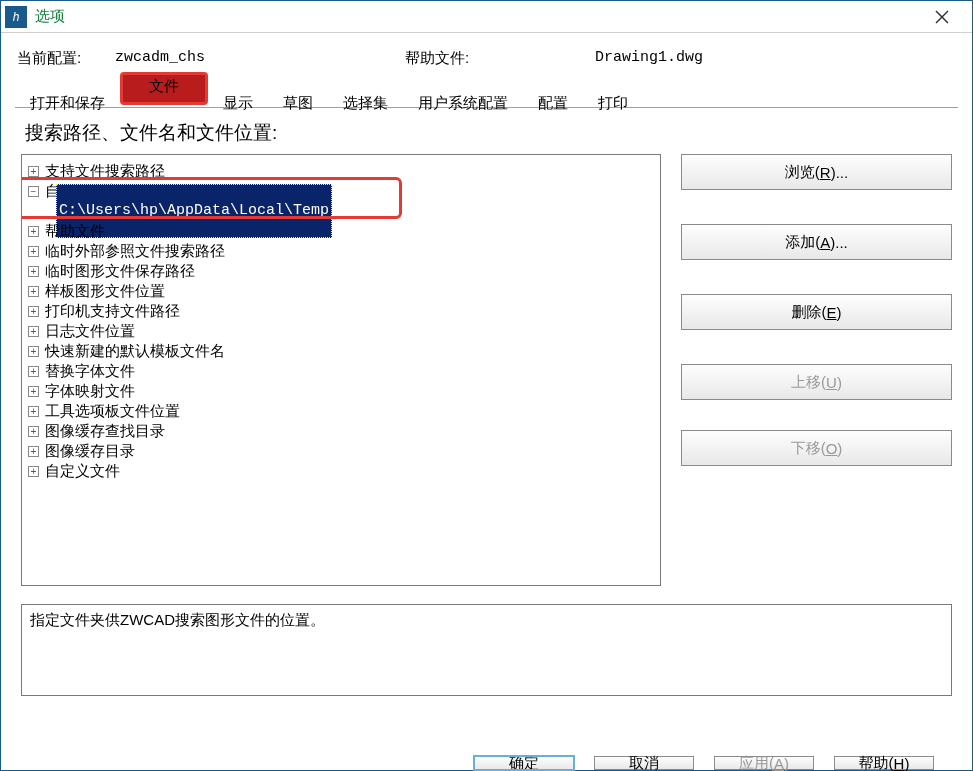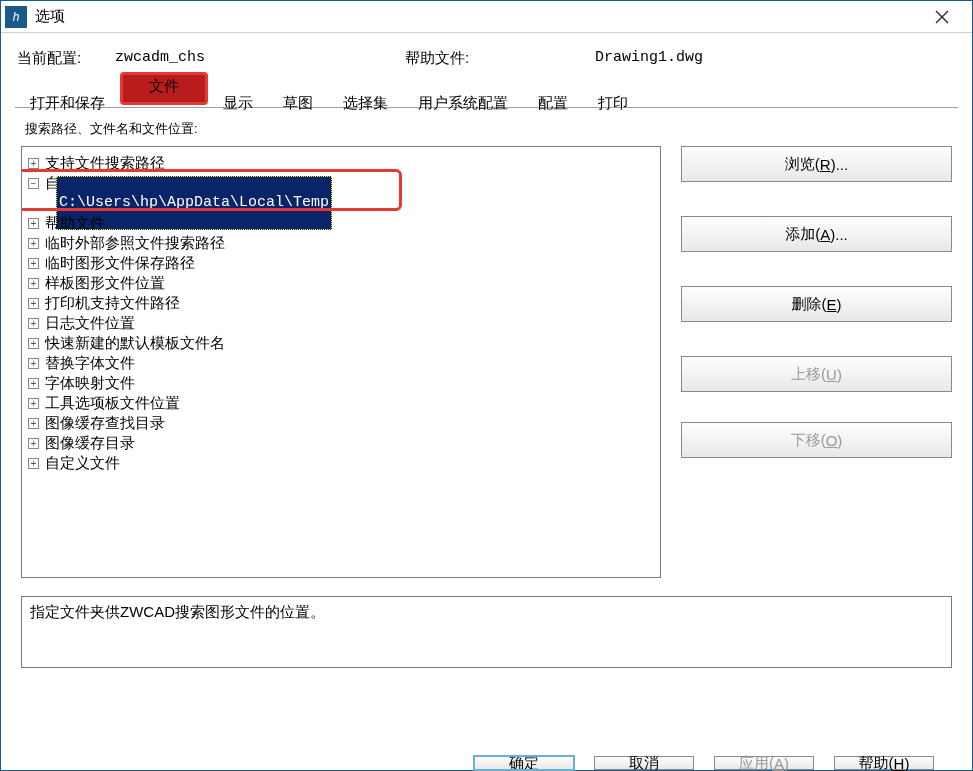--- a/index.html
+++ b/index.html
@@ -39,21 +39,21 @@
       font-size: 12px;
       font-style: italic;
       display: flex;
       align-items: center;
       justify-content: center;
       margin-right: 8px;
     }
     .title-text {
       flex: 1;
       font-size: 15px;
-      color: #000000;
+      color: #15803d;
     }
     .close-btn {
       width: 40px;
       height: 100%;
       display: flex;
       align-items: center;
       justify-content: center;
       font-size: 18px;
       color: #333;
       cursor: pointer;
@@ -108,21 +108,21 @@
       padding: 2px 26px 6px 26px;
       top: -2px;
     }
     .main-area {
       flex: 1;
       display: flex;
       flex-direction: column;
       padding: 12px 6px 0 6px;
     }
     .section-label {
-      font-size: 13px;
+      font-size: 19px;
       margin-bottom: 8px;
       margin-left: 4px;
     }
     .body-row {
       display: flex;
       gap: 20px;
     }
     .tree-box {
       width: 640px;
       height: 432px;
@@ -198,21 +198,21 @@
     }
     .btn .ul {
       text-decoration: underline;
     }
     .side-gap {
       height: 22px;
     }
     .desc-box {
       margin-top: 18px;
       border: 1px solid #7a7a7a;
-      height: 72px;
+      height: 92px;
       padding: 6px 8px;
       font-size: 15px;
     }
     .bottom-bar {
       display: flex;
       justify-content: flex-end;
       gap: 20px;
       padding: 10px 24px 0 0;
       border-top: none;
     }

